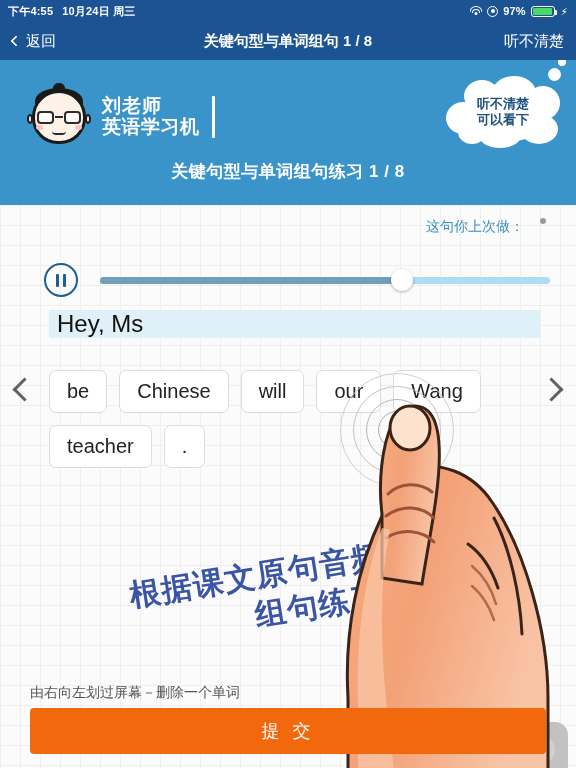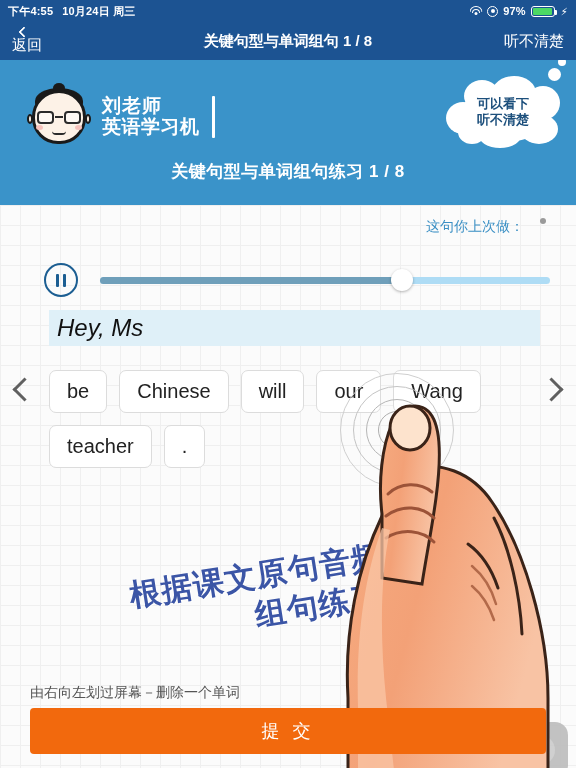--- a/index.html
+++ b/index.html
@@ -36,21 +36,21 @@
   .batt span { display:block; height:100%; width:97%; background:#4cd964; border-radius:1px; }
   .batt:after { content:""; position:absolute; right:-3.5px; top:3px; width:2px; height:5px;
     background:#fff; border-radius:0 1px 1px 0; }
   .batt-bolt { font-size:10px; color:#fff; margin-left:1px; }
 
   
   .navbar {
     height:38px; background:#1c5392; color:#fff;
     display:flex; align-items:center; position:relative; padding:0 12px;
   }
-  .nav-back { display:flex; align-items:center; cursor:pointer;flex-direction:column; }
+  .nav-back { display:flex; align-items:center; cursor:pointer; }
   .chev-left-sm {
     width:8px; height:8px; border-left:2px solid #fff; border-bottom:2px solid #fff;
     transform:rotate(45deg); margin-right:6px; border-radius:1px;
   }
   .nav-back-label { font-size:15px; }
   .nav-title {
     position:absolute; left:0; right:0; text-align:center;
     font-size:15px; font-weight:bold; pointer-events:none;
   }
   .nav-right { margin-left:auto; font-size:15px; cursor:pointer; z-index:2; }
@@ -137,22 +137,22 @@
   .pause-btn i { display:block; width:3px; height:13px; background:#1c5e92; border-radius:1px; }
   .track { position:relative; flex:1; height:7px; margin-left:22px; }
   .track .bg { position:absolute; left:0; right:0; top:0; height:7px; background:#aedcf5; border-radius:4px; }
   .track .fill { position:absolute; left:0; top:0; height:7px; width:67%; background:#6f9fba; border-radius:4px; }
   .track .knob {
     position:absolute; left:67%; top:50%; width:22px; height:22px; background:#fff;
     border-radius:50%; transform:translate(-50%,-50%); box-shadow:0 1px 3px rgba(0,0,0,.3); cursor:pointer;
   }
 
   .answer-area {
-    position:absolute; left:49px; right:36px; top:105px; height:36px;
-    background:#dff0f8; display:flex; align-items:center; padding-left:8px;font-style:italic;
+    position:absolute; left:49px; right:36px; top:105px; height:28px;
+    background:#dff0f8; display:flex; align-items:center; padding-left:8px;
   }
   .answer-text { font-size:24px; color:#111; }
 
   .arrow-l, .arrow-r { position:absolute; top:176px; cursor:pointer; }
   .arrow-l { left:16px; } .arrow-r { right:16px; }
   .chev-big { width:17px; height:17px; border-left:3px solid #606060; border-bottom:3px solid #606060; }
   .arrow-l .chev-big { transform:rotate(45deg); }
   .arrow-r .chev-big { transform:rotate(-135deg); }
 
   .tiles { position:absolute; left:49px; right:36px; top:165px; display:flex; flex-wrap:wrap; gap:12px; }
@@ -261,22 +261,22 @@
       <div class="lump" style="left:2px;  top:26px; width:34px; height:32px;"></div>
       <div class="lump" style="left:20px; top:4px;  width:36px; height:32px;"></div>
       <div class="lump" style="left:48px; top:0px;  width:44px; height:34px;"></div>
       <div class="lump" style="left:82px; top:10px; width:34px; height:34px;"></div>
       <div class="lump" style="left:76px; top:38px; width:38px; height:30px;"></div>
       <div class="lump" style="left:34px; top:44px; width:44px; height:28px;"></div>
       <div class="lump" style="left:14px; top:44px; width:28px; height:24px;"></div>
       <div class="dot" style="left:104px; top:-8px; width:13px; height:13px;"></div>
       <div class="dot" style="left:114px; top:-18px; width:8px; height:8px;"></div>
       <div class="txt">
+        <div>听不清楚</div>
         <div>可以看下</div>
-        <div>听不清楚</div>
       </div>
     </div>
 
     <div class="banner-title">关键句型与单词组句练习 1 / 8</div>
   </div>
 
   <div class="main">
 
     <div class="lastdone">
       <span>这句你上次做：</span>

